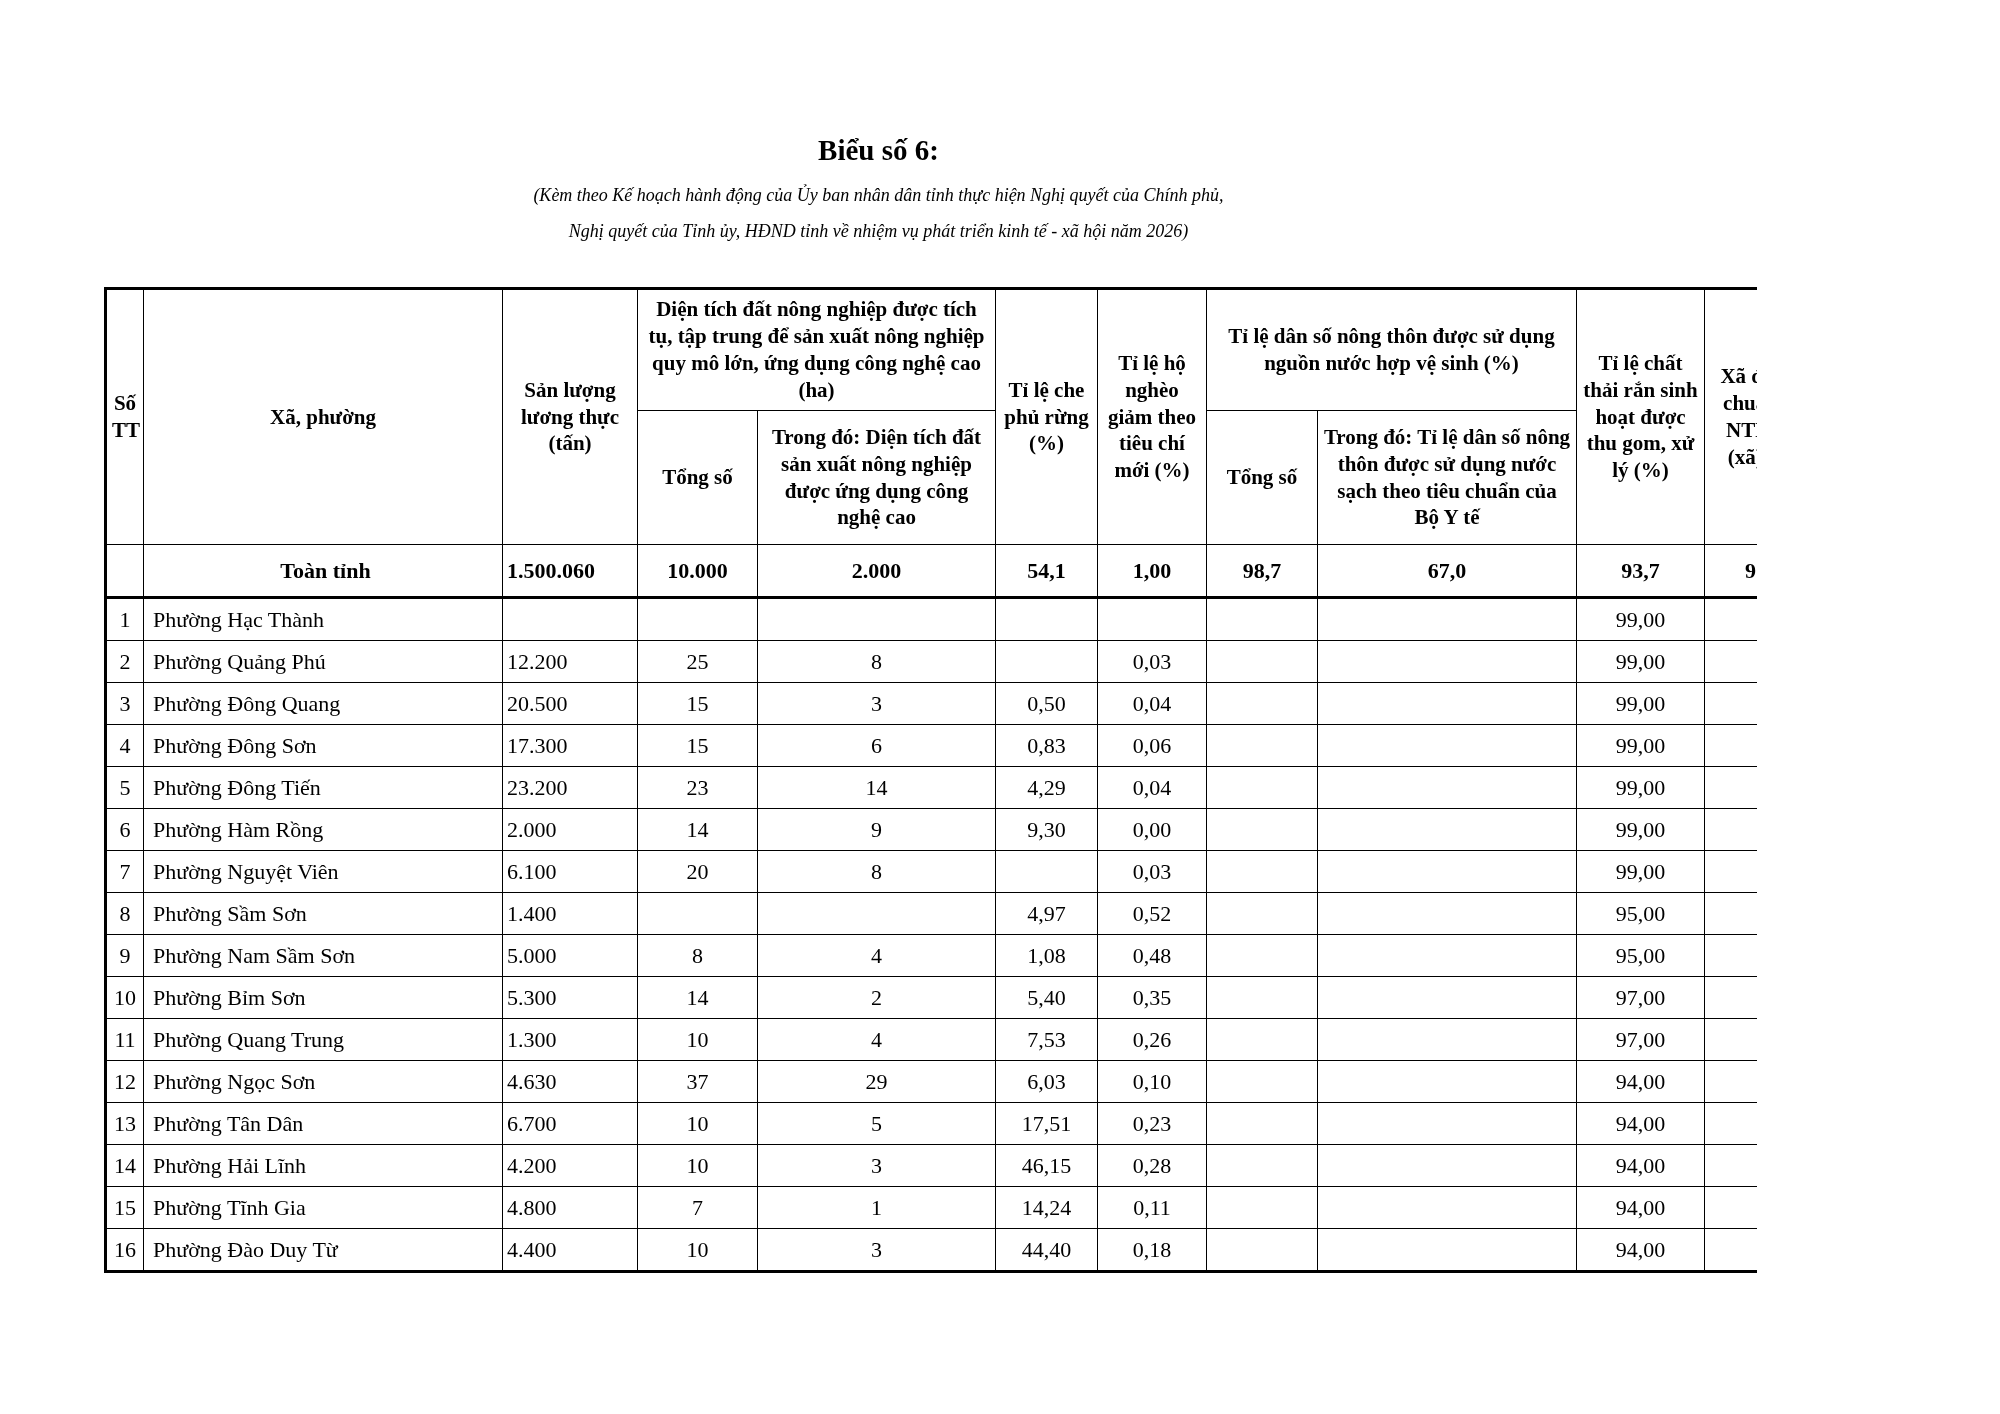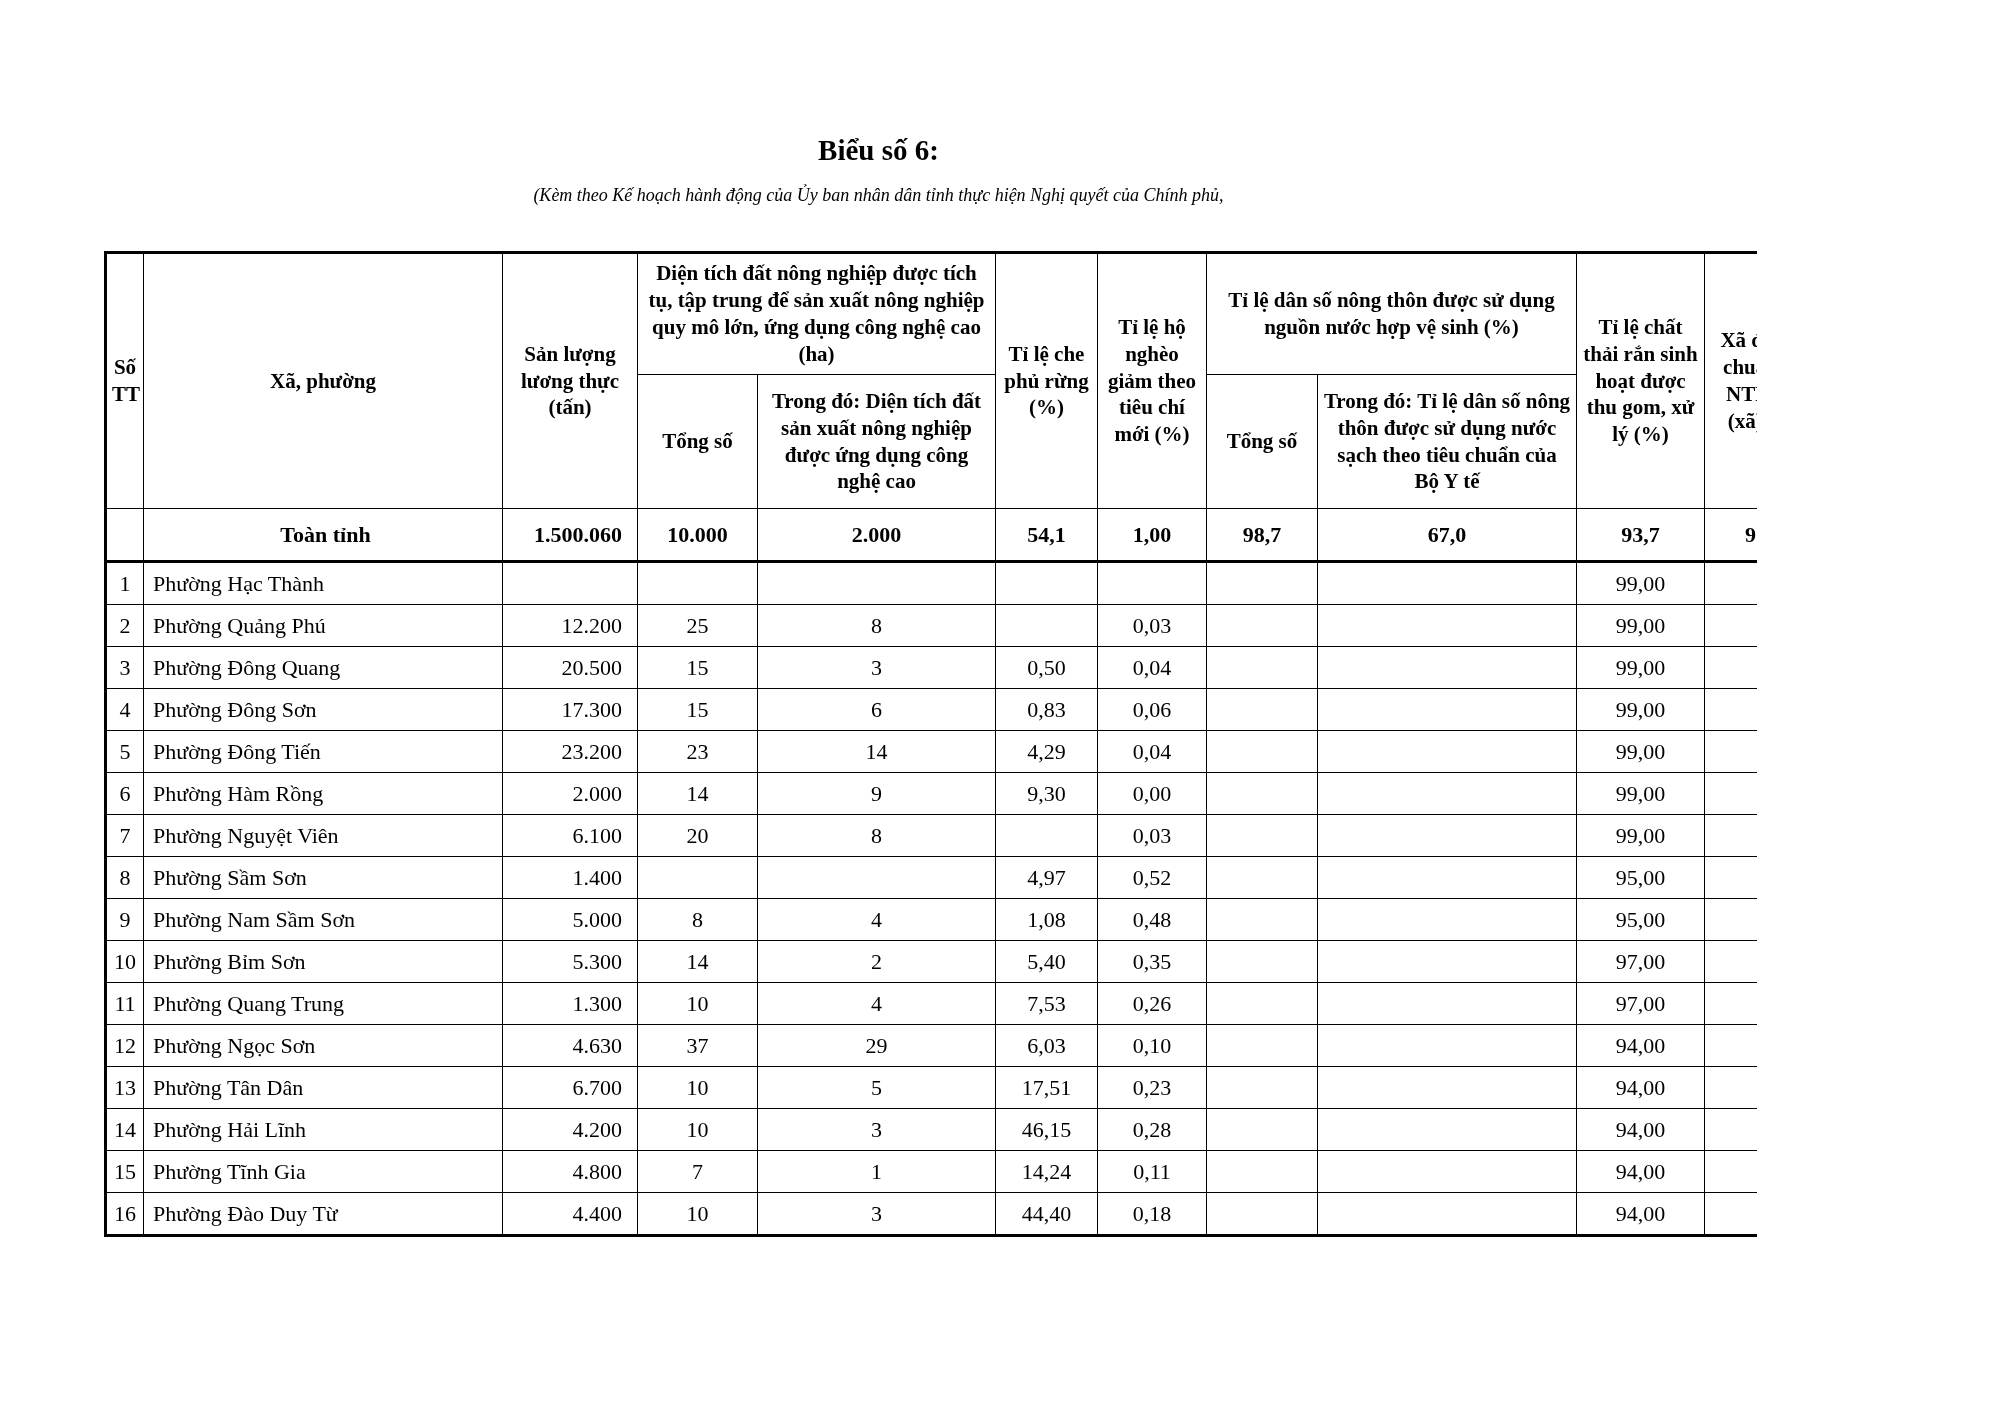--- a/index.html
+++ b/index.html
@@ -68,31 +68,32 @@
   }
   .main-table tbody td:nth-child(2) {
     text-align: left;
     padding-left: 9px;
     font-family: Liberation Serif, serif;
   }
   .main-table tbody tr.summary td:nth-child(2) {
     text-align: center;
   }
   .main-table tbody td:nth-child(3) {
-    text-align: right;
+    text-align: left;
     padding-right: 15px;
   }
 </style>
 </head>
 <body>
 
 <div class="page">
   <div class="titles">
     <div class="title-line-1">Biểu số 6:</div>
     <div class="subtitle first">(Kèm theo Kế hoạch hành động của Ủy ban nhân dân tỉnh thực hiện Nghị quyết của Chính phủ,</div>
+    <div class="subtitle">Nghị quyết của Tỉnh ủy, HĐND tỉnh về nhiệm vụ phát triển kinh tế - xã hội năm 2026)</div>
   </div>
 
   <table class="main-table">
     <colgroup>
       <col style="width:38px">
       <col style="width:359px">
       <col style="width:135px">
       <col style="width:120px">
       <col style="width:238px">
       <col style="width:102px">

